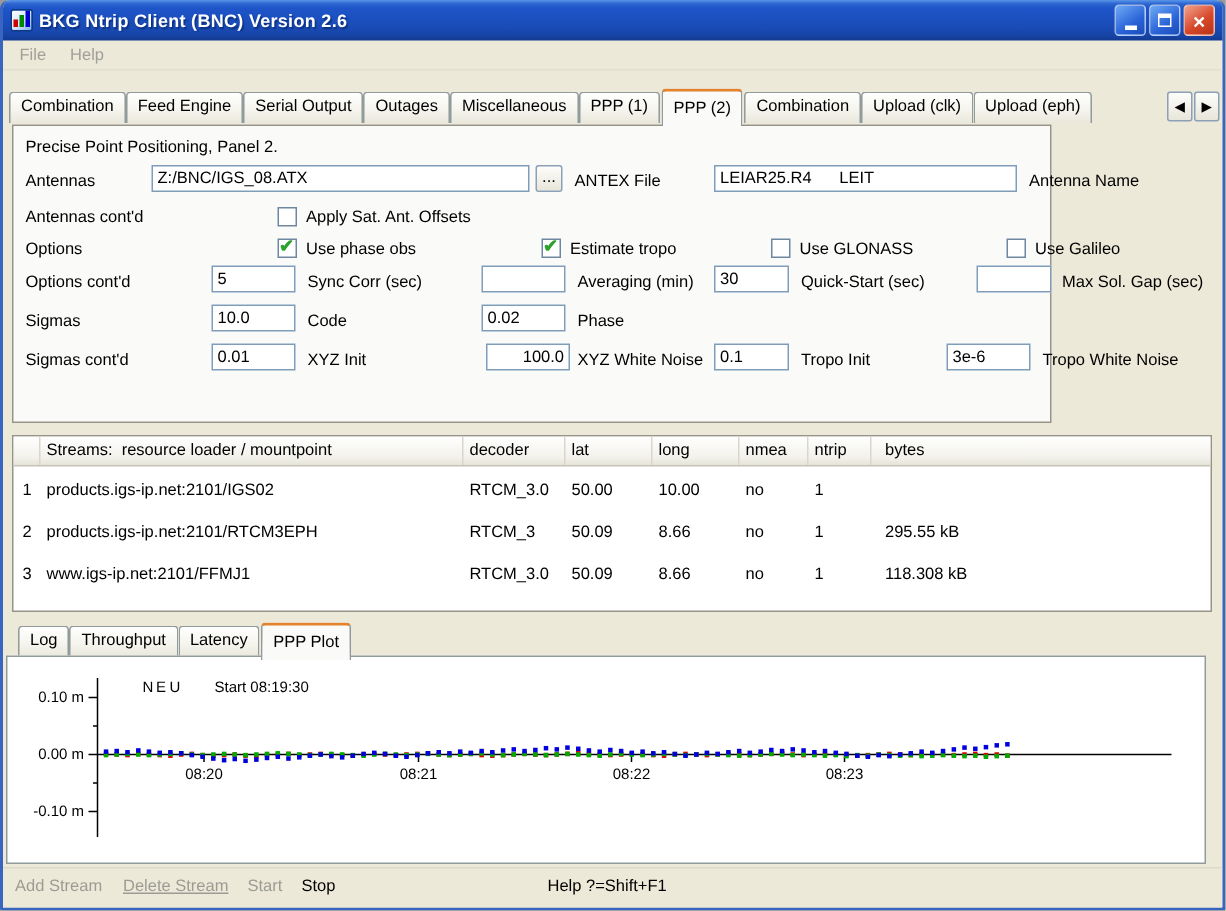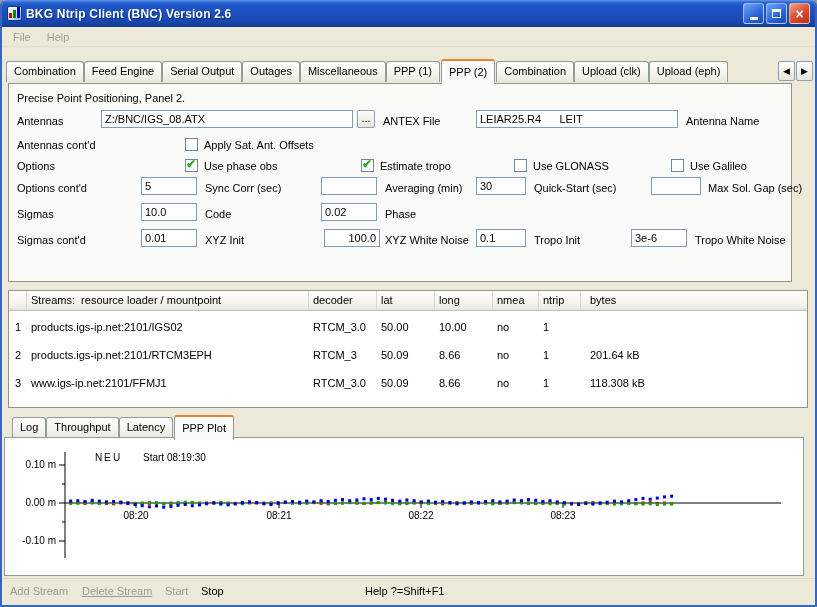--- a/index.html
+++ b/index.html
@@ -69,21 +69,21 @@
   }
   .tab-arrows { position:absolute; right:2px; bottom:1px; display:flex; }
   .arrow-btn {
     width:17px; height:20px; border:1px solid #8CA0B8; border-radius:2px;
     background:linear-gradient(#FDFDFB,#E8E6DA); text-align:center; line-height:18px;
     font-size:9px; color:#000; margin-left:1px;
   }
 
   
   .form-panel {
-    position:absolute; left:6px; top:83px; width:784px; height:199px;
+    position:absolute; left:6px; top:83px; width:693px; height:199px;
     background:#FAFAF8; border:1px solid #969488; z-index:2;
   }
   .lbl { position:absolute; line-height:18px; white-space:nowrap; }
   .panel-title { position:absolute; left:8px; top:8px; white-space:nowrap; }
   .inp {
     position:absolute; height:18px; border:1px solid #7F9DB9; background:#fff;
     font-family:"Liberation Sans", sans-serif; font-size:11px; padding:0 3px; color:#000;
   }
   .btn-small {
     position:absolute; height:18px; border:1px solid #8CA0B8; border-radius:2px;
@@ -259,21 +259,21 @@
       <div class="td c-ntrip">1</div>
     </div>
     <div class="t-row" style="top:50px;">
       <div class="td c-num">2</div>
       <div class="td c-mount">products.igs-ip.net:2101/RTCM3EPH</div>
       <div class="td c-dec">RTCM_3</div>
       <div class="td c-lat">50.09</div>
       <div class="td c-long">8.66</div>
       <div class="td c-nmea">no</div>
       <div class="td c-ntrip">1</div>
-      <div class="td c-bytes">201.64 kB</div>
+      <div class="td c-bytes">295.55 kB</div>
     </div>
     <div class="t-row" style="top:78px;">
       <div class="td c-num">3</div>
       <div class="td c-mount">www.igs-ip.net:2101/FFMJ1</div>
       <div class="td c-dec">RTCM_3.0</div>
       <div class="td c-lat">50.09</div>
       <div class="td c-long">8.66</div>
       <div class="td c-nmea">no</div>
       <div class="td c-ntrip">1</div>
       <div class="td c-bytes">118.308 kB</div>

